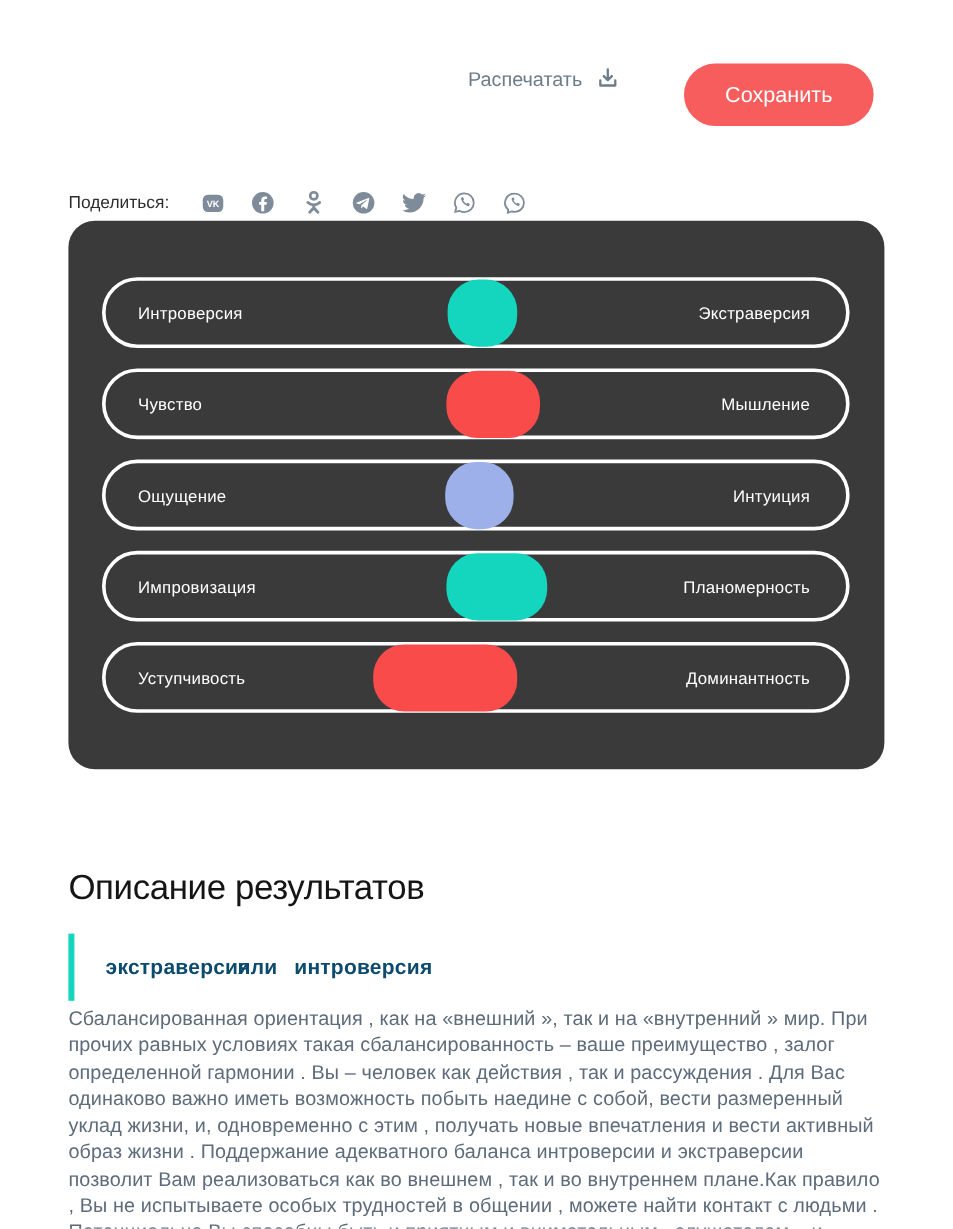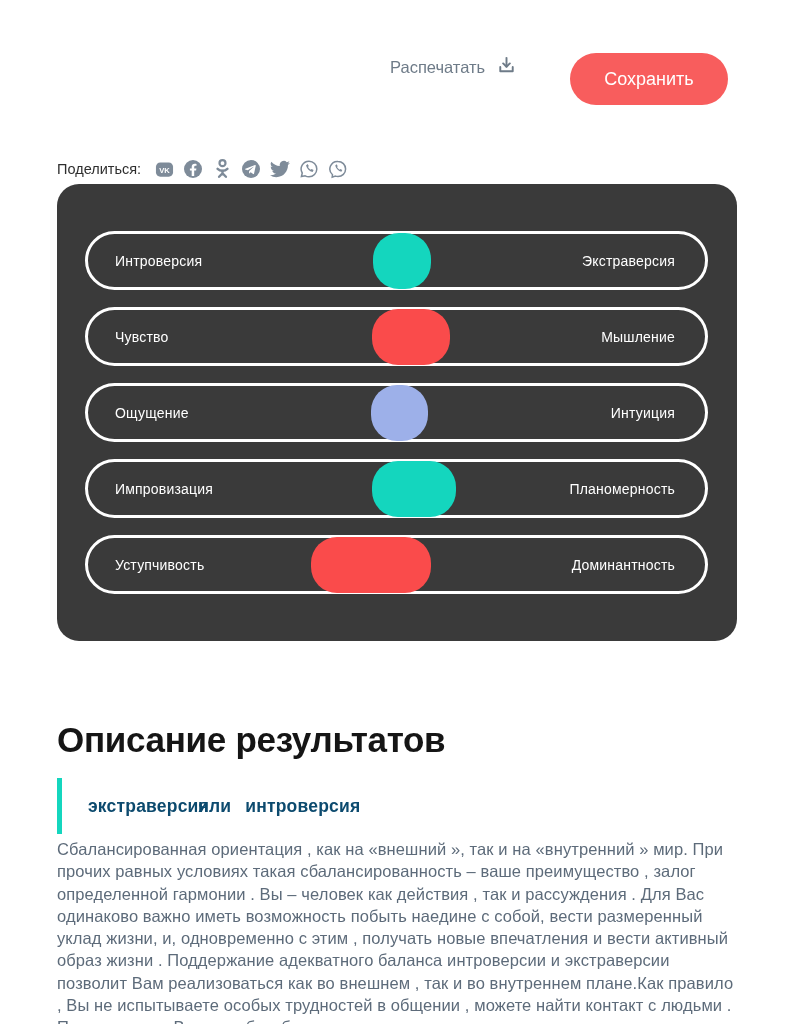--- a/index.html
+++ b/index.html
@@ -11,38 +11,38 @@
   .header { position:relative; margin-top:24px; height:104px; }
   .title { font-size:31px; line-height:42px; font-weight:700; color:#1b1b1b; letter-spacing:-0.5px; }
   .print-link { position:absolute; left:333px; top:30px; display:flex; align-items:flex-end; gap:10px;
     color:#6e7b88; font-size:16.5px; cursor:pointer; }
   .print-link svg { display:block; }
   .save-btn { position:absolute; right:9px; top:14px; width:158px; height:52px; border:none;
     border-radius:26px; background:#f85d5d; color:#ffffff; font-size:18px;
     font-family:"Liberation Sans", sans-serif; cursor:pointer; }
 
   
-  .share-row { margin-top:28px; height:26px; display:flex; align-items:center; gap:9px; }
+  .share-row { margin-top:28px; height:26px; display:flex; align-items:center; gap:22px; }
   .share-label { font-size:14.5px; color:#2e2e2e; margin-right:4px; }
   .soc { width:20px; height:20px; display:flex; align-items:flex-end; justify-content:center; cursor:pointer; }
   .soc svg { display:block; }
 
   
   .card { margin-top:2px; width:680px; height:457px; background:#3a3a3a; border-radius:22px;
     padding:47px 29px 0 28px; }
   .scale-row { position:relative; width:623px; height:59px; border:3px solid #ffffff;
     border-radius:30px; margin-bottom:17px; }
   .scale-label { position:absolute; top:50%; transform:translateY(-50%); color:#ffffff;
     font-size:14px; letter-spacing:0.2px; }
   .scale-label.left { left:27px; }
   .scale-label.right { right:30px; }
   .scale-marker { position:absolute; top:-1px; height:56px; border-radius:26px; }
 
   
-  .desc-heading { margin-top:81px; font-size:35px; line-height:36px; font-weight:700;
+  .desc-heading { margin-top:81px; font-size:29px; line-height:36px; font-weight:400;
     color:#151515; letter-spacing:-0.3px; }
   .subheading { margin-top:20px; height:56px; display:flex; align-items:center; }
   .accent-bar { width:5px; height:56px; background:#14d6be; flex:0 0 auto; }
   .subheading-text { margin-left:26px; font-weight:700; font-size:17.5px; color:#0c4a6e; letter-spacing:0.2px; }
   .subheading-text .p2 { margin-left:-11px; }
   .subheading-text .p3 { margin-left:14px; }
   .body-text { margin-top:4px; width:682px; font-size:16.5px; line-height:22.3px; color:#5d6b7a;
     letter-spacing:0.1px; }
 </style>
 </head>

